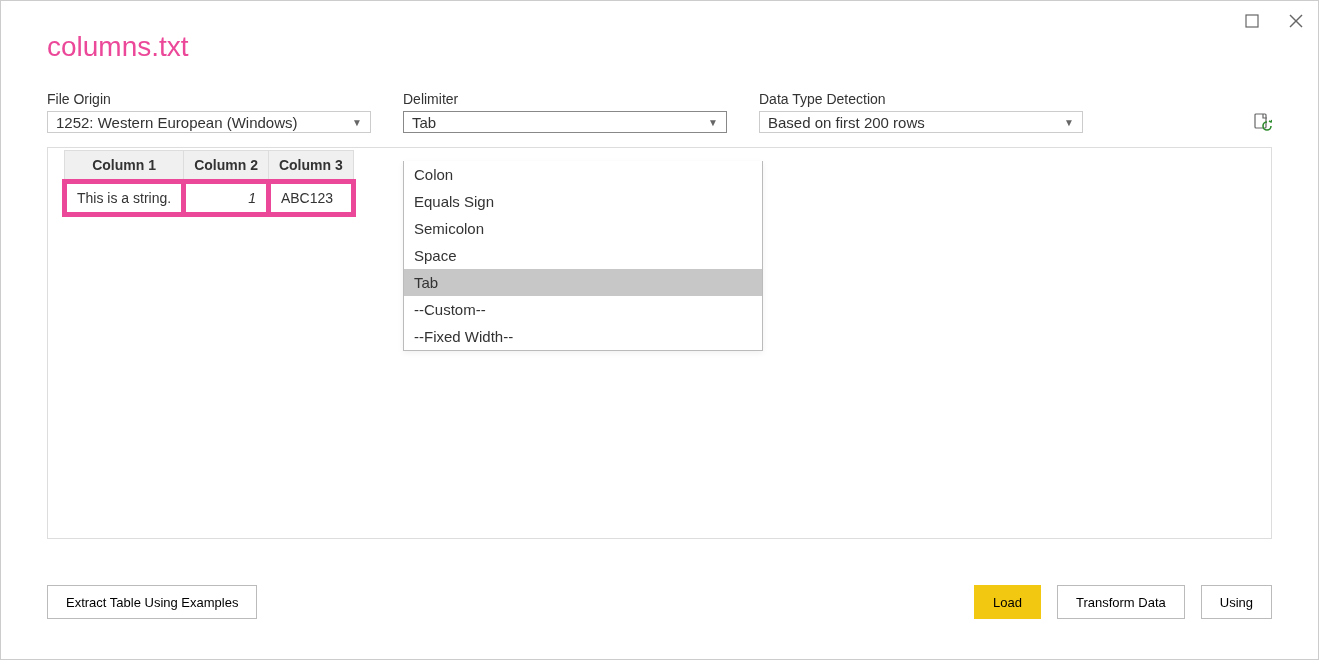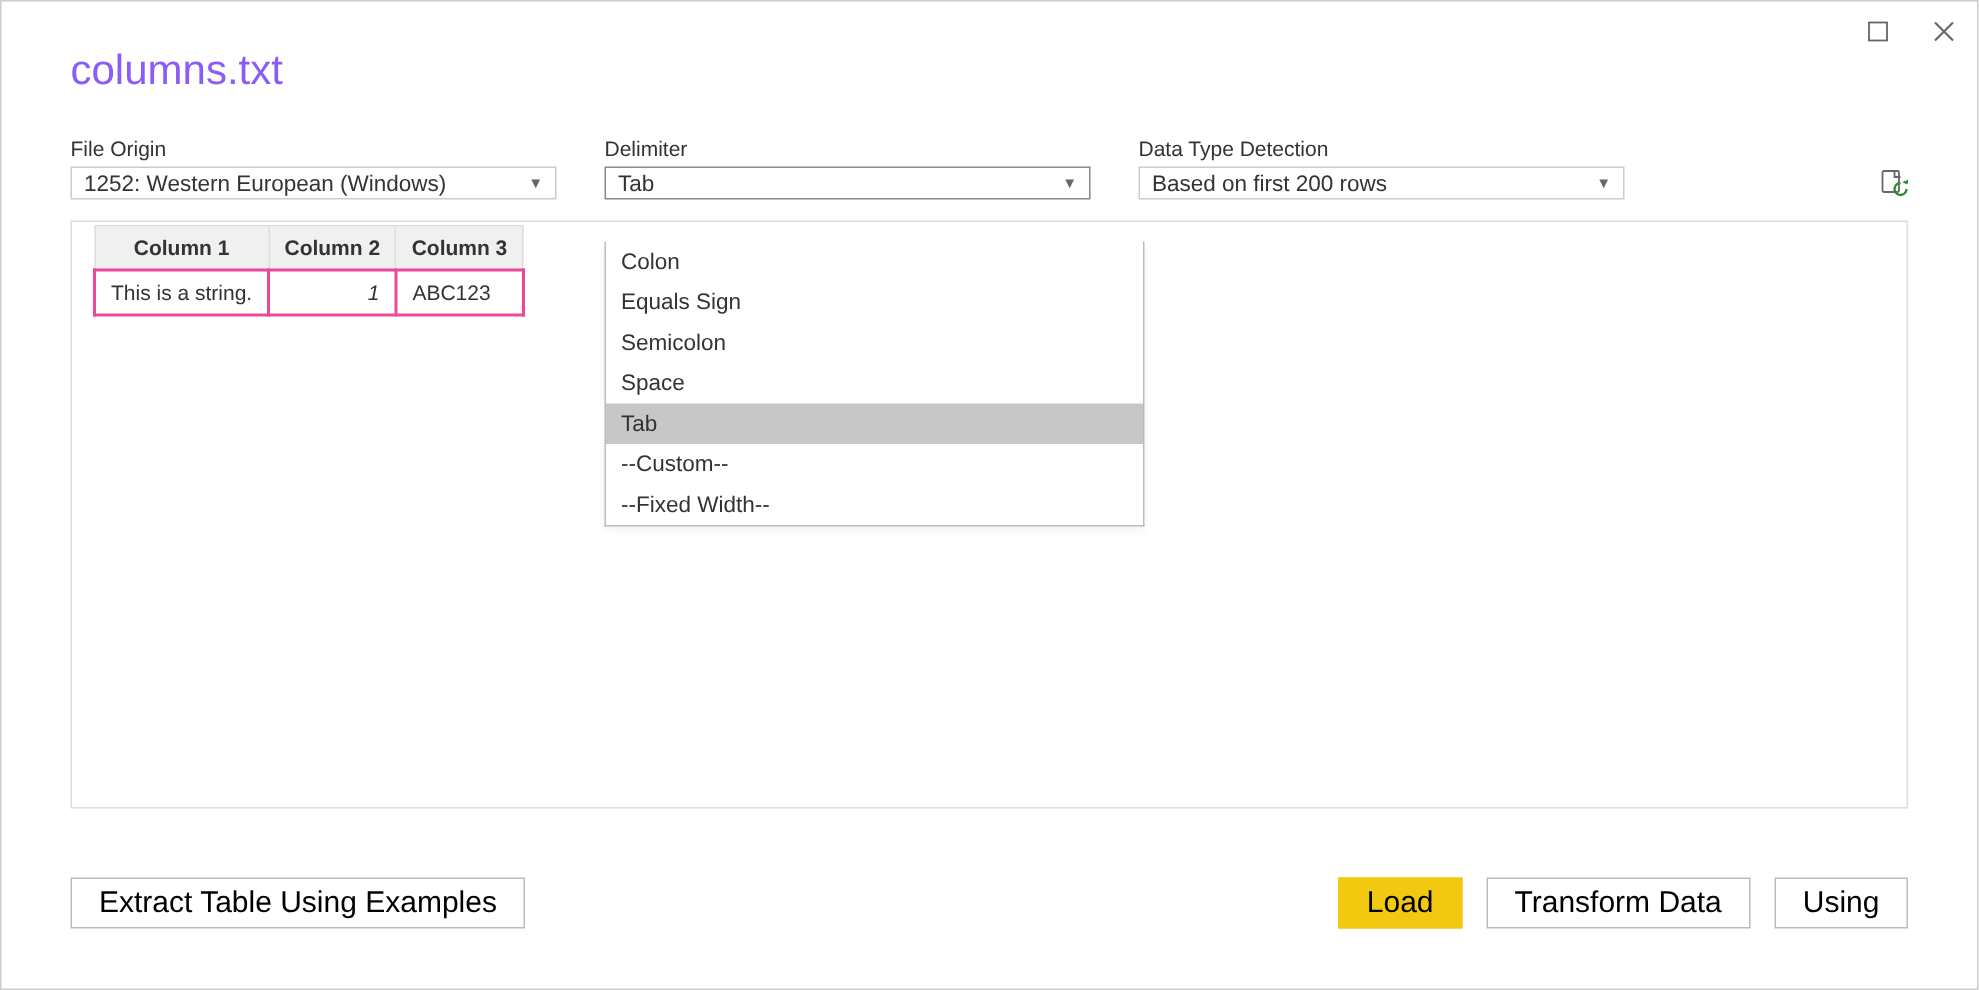--- a/index.html
+++ b/index.html
@@ -8,21 +8,21 @@
     width: 1319px; height: 660px; background: #fff; border: 1px solid #ccc;
     position: relative; padding: 0;
   }
   .titlebar {
     position: absolute; top: 8px; right: 10px; display: flex; gap: 20px;
     color: #666;
   }
   .titlebar svg { display: block; }
   .win-btn { width: 24px; height: 24px; display:flex; align-items:center; justify-content:center; cursor:pointer; }
   .title {
-    font-size: 28px; font-weight: 300; color: #8b5cf6;
+    font-size: 28px; font-weight: 300; color: #ec4899;
     padding: 30px 46px 0 46px;
   }
   .controls-row {
     display: flex; gap: 32px; padding: 28px 46px 0 46px; align-items: flex-start;
   }
   .form-group { display: flex; flex-direction: column; gap: 4px; position: relative; }
   .form-label { font-size: 14px; color: #333; }
   .select {
     height: 22px; border: 1px solid #ccc; background: #fff; display: flex;
     align-items: center; justify-content: space-between; padding: 0 8px;
@@ -50,30 +50,30 @@
     height: 392px; overflow: hidden; position: relative; padding-left: 12px;
   }
   table.preview {
     border-collapse: collapse; font-size: 14px; margin: 2px;
   }
   table.preview th {
     background: #f0f0f0; border: 1px solid #ddd; padding: 6px 10px;
     font-weight: 600; text-align: center;
   }
   table.preview td {
-    border: 2px solid #ec4899; padding: 6px 10px;
+    border: 5px solid #ec4899; padding: 6px 10px;
   }
   table.preview td.num { text-align: right; font-style: italic; }
   .footer {
     position: absolute; left: 46px; right: 46px; bottom: 40px;
     display: flex; align-items: center;
   }
   .btn {
     height: 34px; padding: 0 18px; border: 1px solid #bbb; background: #fff;
-    font-size: 20px; cursor: pointer; display: inline-flex; align-items: center;
+    font-size: 13px; cursor: pointer; display: inline-flex; align-items: center;
     justify-content: center;
   }
   .btn + .btn { margin-left: 16px; }
   .btn.primary { background: #f2c811; border-color: #f2c811; color: #000; }
   .footer-right { margin-left: auto; display: flex; }
 </style>
 </head>
 <body>
 
 <div class="dialog">

